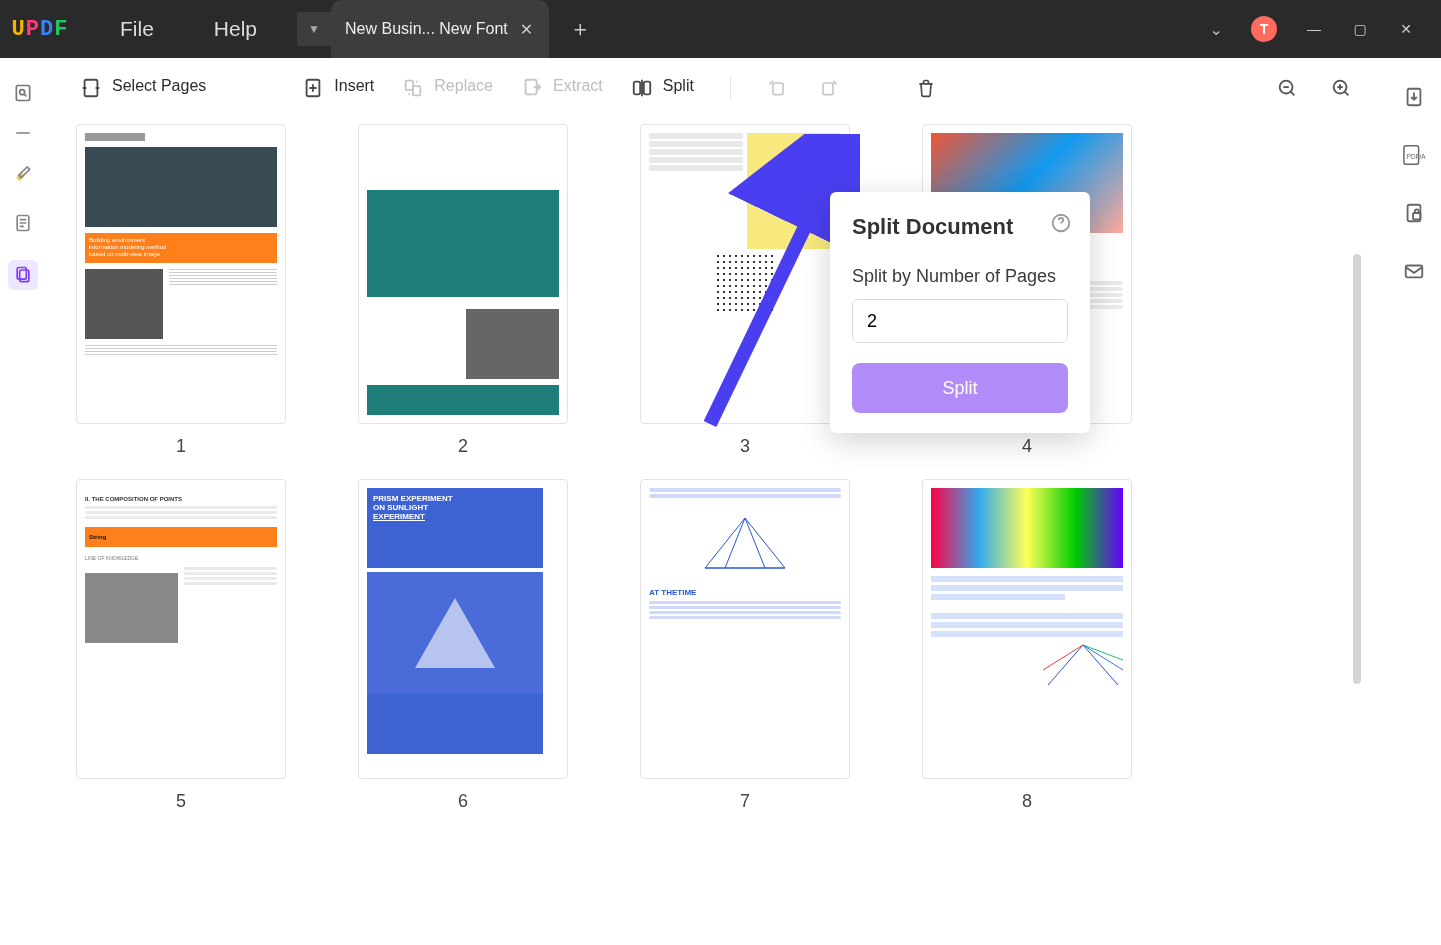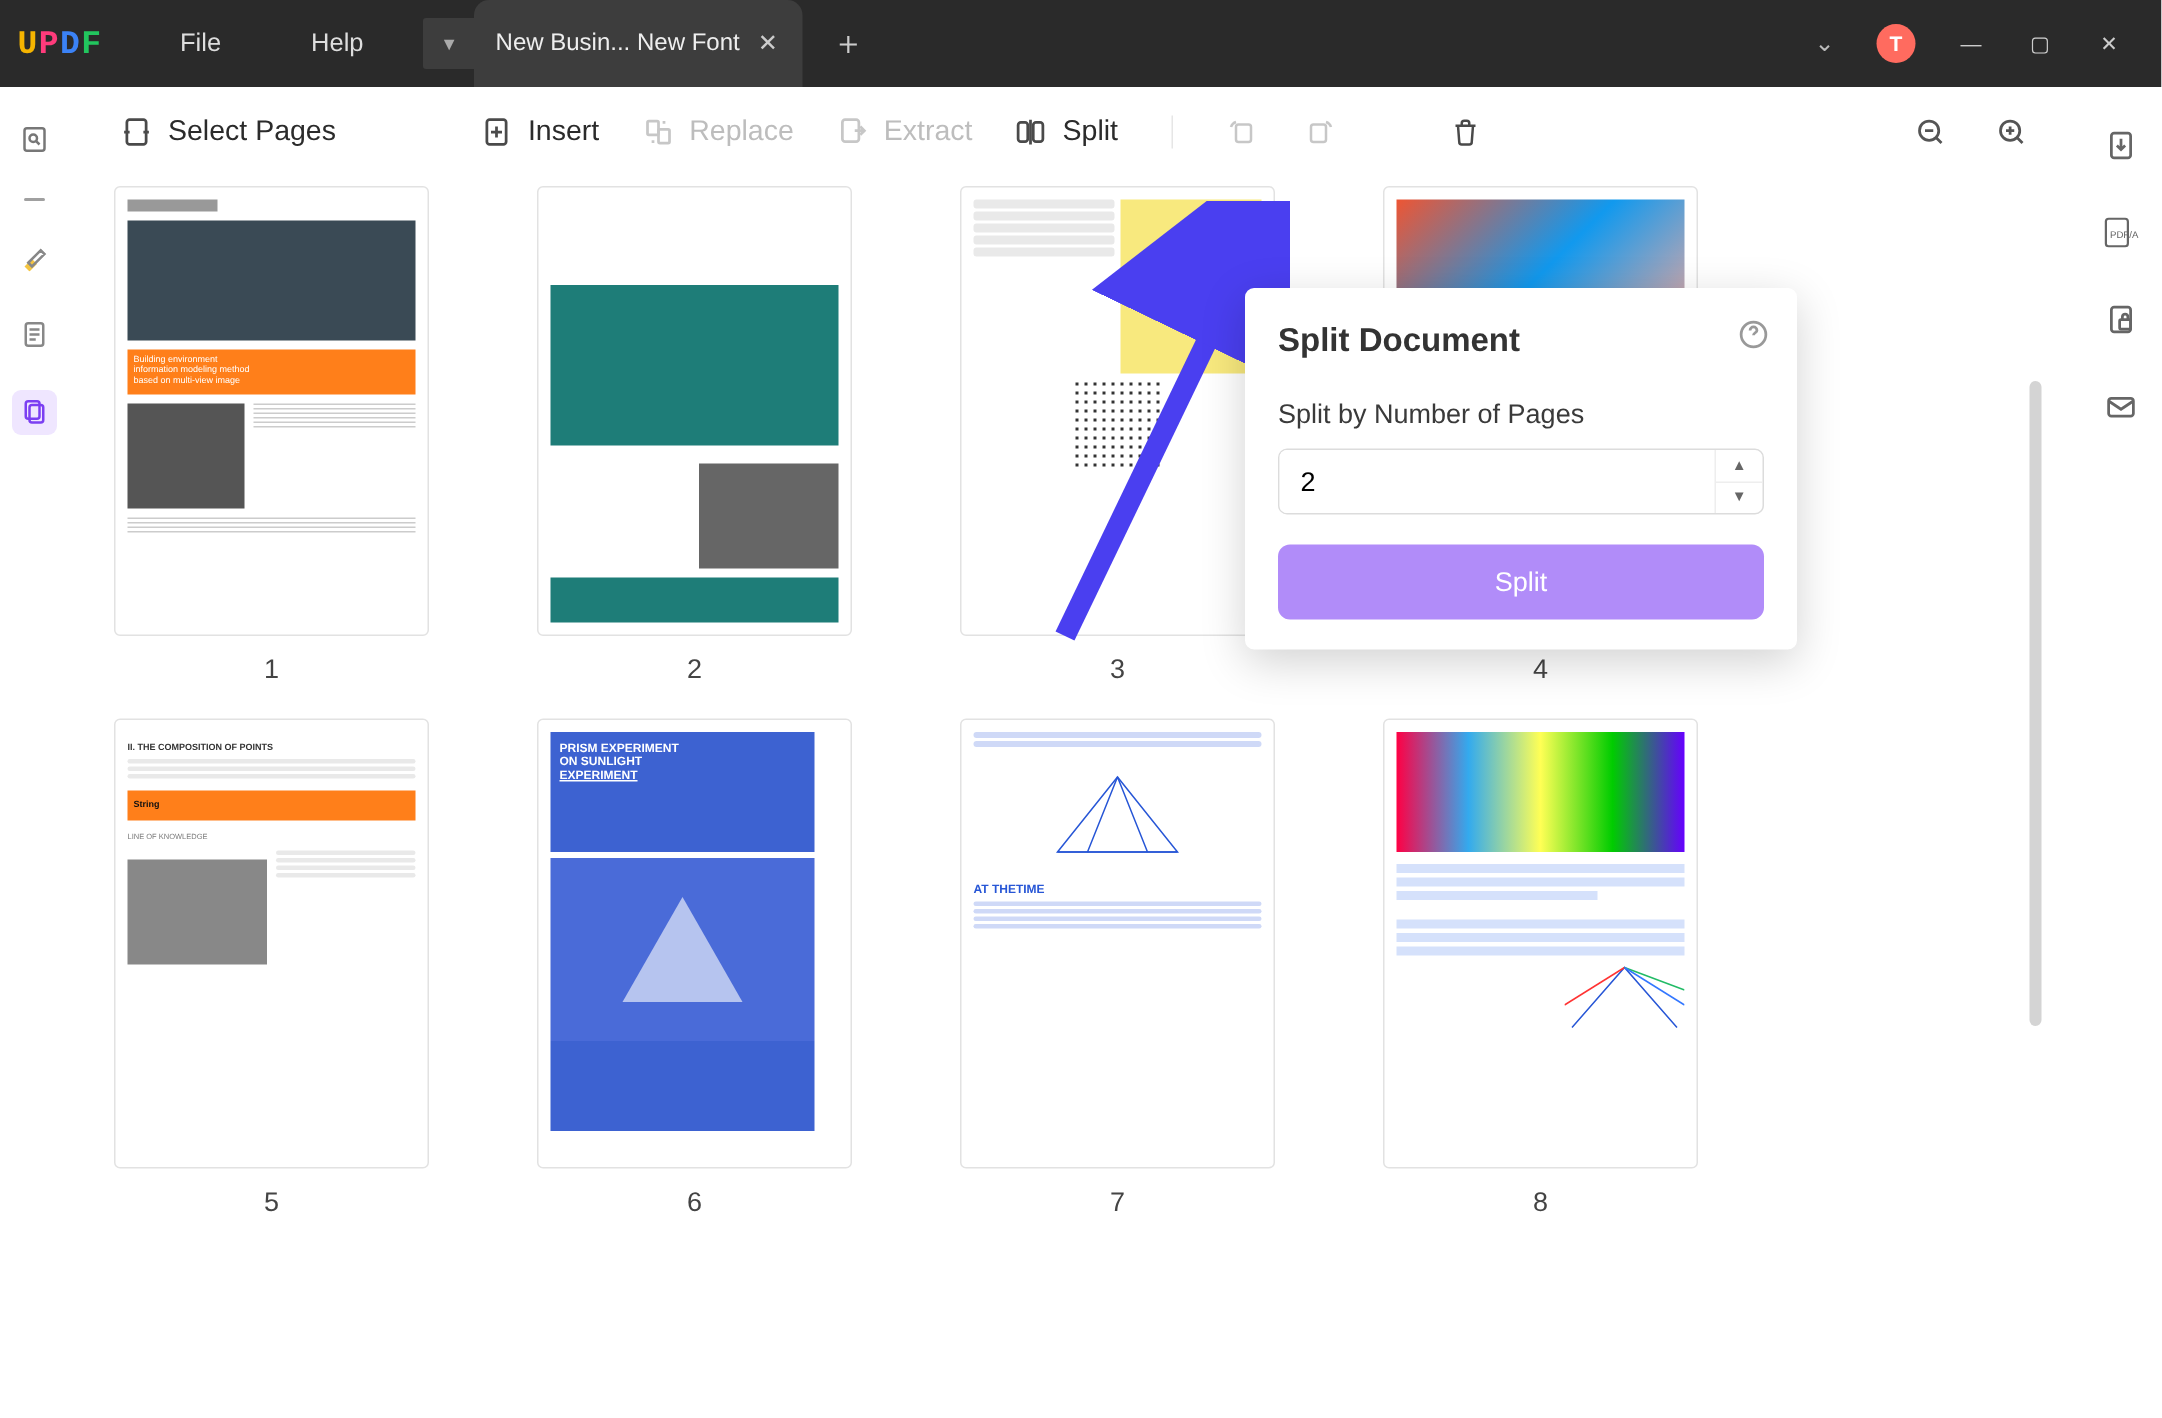--- a/index.html
+++ b/index.html
@@ -4,62 +4,62 @@
 <style>
 * { box-sizing: border-box; margin: 0; padding: 0; }
 html, body { width: 1441px; height: 945px; overflow: hidden; font-family: -apple-system, BlinkMacSystemFont, "Segoe UI", Arial, sans-serif; color: #333; }
 body { background: #fff; }
 
 .titlebar { height: 58px; background: #2a2a2a; display: flex; align-items: center; color: #eaeaea; }
 .logo { width: 80px; display: flex; justify-content: center; font-family: Liberation Mono, monospace; }
 .logo-text { font-weight: 800; font-size: 22px; letter-spacing: 1px; }
 .logo-text .l1{ color:#f5b400 } .logo-text .l2{ color:#ff3b7b } .logo-text .l3{ color:#3b82f6 } .logo-text .l4{ color:#22c55e }
 .menu { display: flex; gap: 60px; margin-left: 40px; }
-.menu span { font-size: 17px; color: #ddd; cursor: pointer; }
+.menu span { font-size: 21px; color: #ddd; cursor: pointer; }
 .tab-region { display:flex; align-items:center; height:100%; margin-left:40px; }
 .tab-chevron { width: 34px; height: 34px; display:flex; align-items:center; justify-content:center; font-size:12px; color:#aaa; background:#3d3d3d; border-radius:2px 0 0 2px;}
 .tab { background:#3d3d3d; height: 58px; display:flex; align-items:center; padding: 0 16px 0 14px; gap: 12px; border-radius: 10px 10px 0 0; }
 .tab-title { font-size: 16px; color: #eee; }
 .tab-close { color: #ccc; font-size: 16px; cursor:pointer; }
 .tab-add { margin-left: 20px; font-size: 22px; color:#ccc; cursor:pointer; }
 .title-right { margin-left:auto; display:flex; align-items:center; gap:28px; padding-right: 26px; }
 .avatar { width: 26px; height:26px; border-radius:50%; background:#ff6b5f; color:#fff; display:flex; align-items:center; justify-content:center; font-size:14px; font-weight:600; }
 .win-btn { color:#ccc; font-size:14px; width:18px; text-align:center; cursor:pointer; }
 .down-chev { color:#bbb; font-size:16px; }
 
 .app-body { display:flex; height: 887px; }
 .left-rail { width: 46px; background:#fff; border-right:0; padding-top:20px; display:flex; flex-direction:column; align-items:center; gap:22px; border-radius: 0 0 0 10px; }
 .rail-icon { width:30px; height:30px; display:flex; align-items:center; justify-content:center; color:#7a7a7a; cursor:pointer; border-radius:6px; }
 .rail-icon.active { background:#efe6ff; color:#7b3ff2; }
 .rail-sep { width:14px; height:2px; background:#a0a0a0; border-radius:1px; margin:2px 0 0;}
 .right-rail { width: 54px; background:#fff; padding-top:24px; display:flex; flex-direction:column; align-items:center; gap:28px; }
 
 .center { flex:1; background:#fff; padding: 18px 24px 0 24px; border-radius: 20px 20px 0 0; position:relative; overflow:hidden; }
 .toolbar { display:flex; align-items:center; gap: 28px; padding: 0 10px 14px 10px; }
-.tool { display:flex; gap: 10px; color:#2b2b2b; font-size:19px; font-weight:500; cursor:pointer; }
+.tool { display:flex; gap: 10px; color:#2b2b2b; font-size:16px; font-weight:500; cursor:pointer; }
 .tool.disabled { color:#bdbdbd; }
 .tool-icon { width:22px; height:22px; display:flex; align-items:center; justify-content:center; }
 .tool.disabled .tool-icon svg { stroke:#c7c7c7; }
 .tool-icon svg { stroke:#4a4a4a; }
 .tool.split .tool-icon svg { stroke:#4a4a4a; }
 .tb-sep { width:1px; height:22px; background:#e6e6e6; margin: 0 8px; }
 .trash { color:#ff6b5f; }
 .zoom-group { margin-left:auto; display:flex; gap:30px; }
 .zoom-btn { width:24px; height:24px; display:flex; align-items:center; justify-content:center; cursor:pointer; }
 
 .thumb-area { position:relative; height: 800px; overflow-y:auto; padding: 10px 0 20px 6px; }
 .thumb-grid { display:grid; grid-template-columns: repeat(4, 210px); column-gap: 72px; row-gap: 22px; }
 .thumb-cell { display:flex; flex-direction:column; align-items:center; gap: 12px; }
 .thumb { width: 210px; height: 300px; background:#fff; border:1px solid #e2e2e2; border-radius:4px; overflow:hidden; display:flex; flex-direction:column; padding:8px; font-size:6px; color:#555; }
 .thumb-label { font-size:18px; color:#444; }
 
 .thumb .tblock { background:#e9e9e9; border-radius:2px; }
 .arrow-annot { position:absolute; left:620px; top:20px; width:170px; height:310px; pointer-events:none; }
 
-.popover { position:absolute; left:784px; top:134px; width:368px; background:#fff; border-radius:6px; box-shadow: 0 8px 30px rgba(0,0,0,0.18); padding: 22px 22px 20px; z-index: 10; }
+.popover { position:absolute; left:784px; top:134px; width:260px; background:#fff; border-radius:6px; box-shadow: 0 8px 30px rgba(0,0,0,0.18); padding: 22px 22px 20px; z-index: 10; }
 .popover h3 { font-size:22px; font-weight:600; color:#333; margin-bottom: 26px; }
 .popover .help-ic { position:absolute; right:18px; top:20px; color:#888; }
 .popover .label { font-size:18px; color:#3a3a3a; margin-bottom: 12px; }
 .spinner { display:flex; border:1px solid #dcdcdc; border-radius:6px; overflow:hidden; height:44px; }
 .spinner input { flex:1; border:none; padding:0 14px; font-size:18px; outline:none; }
 .spinner .updown { width:32px; display:flex; flex-direction:column; border-left:1px solid #eee; }
 .spinner .ud { flex:1; display:flex; align-items:center; justify-content:center; font-size:10px; color:#666; cursor:pointer; }
 .spinner .ud:first-child { border-bottom:1px solid #eee; }
 .popover .hint { font-size:15px; color:#9a9a9a; margin-top:12px; line-height:1.5; }
 .split-btn { margin-top:20px; width:100%; height:50px; border:none; background:#b18cf9; color:#fff; font-size:18px; font-weight:500; border-radius:8px; cursor:pointer; }

